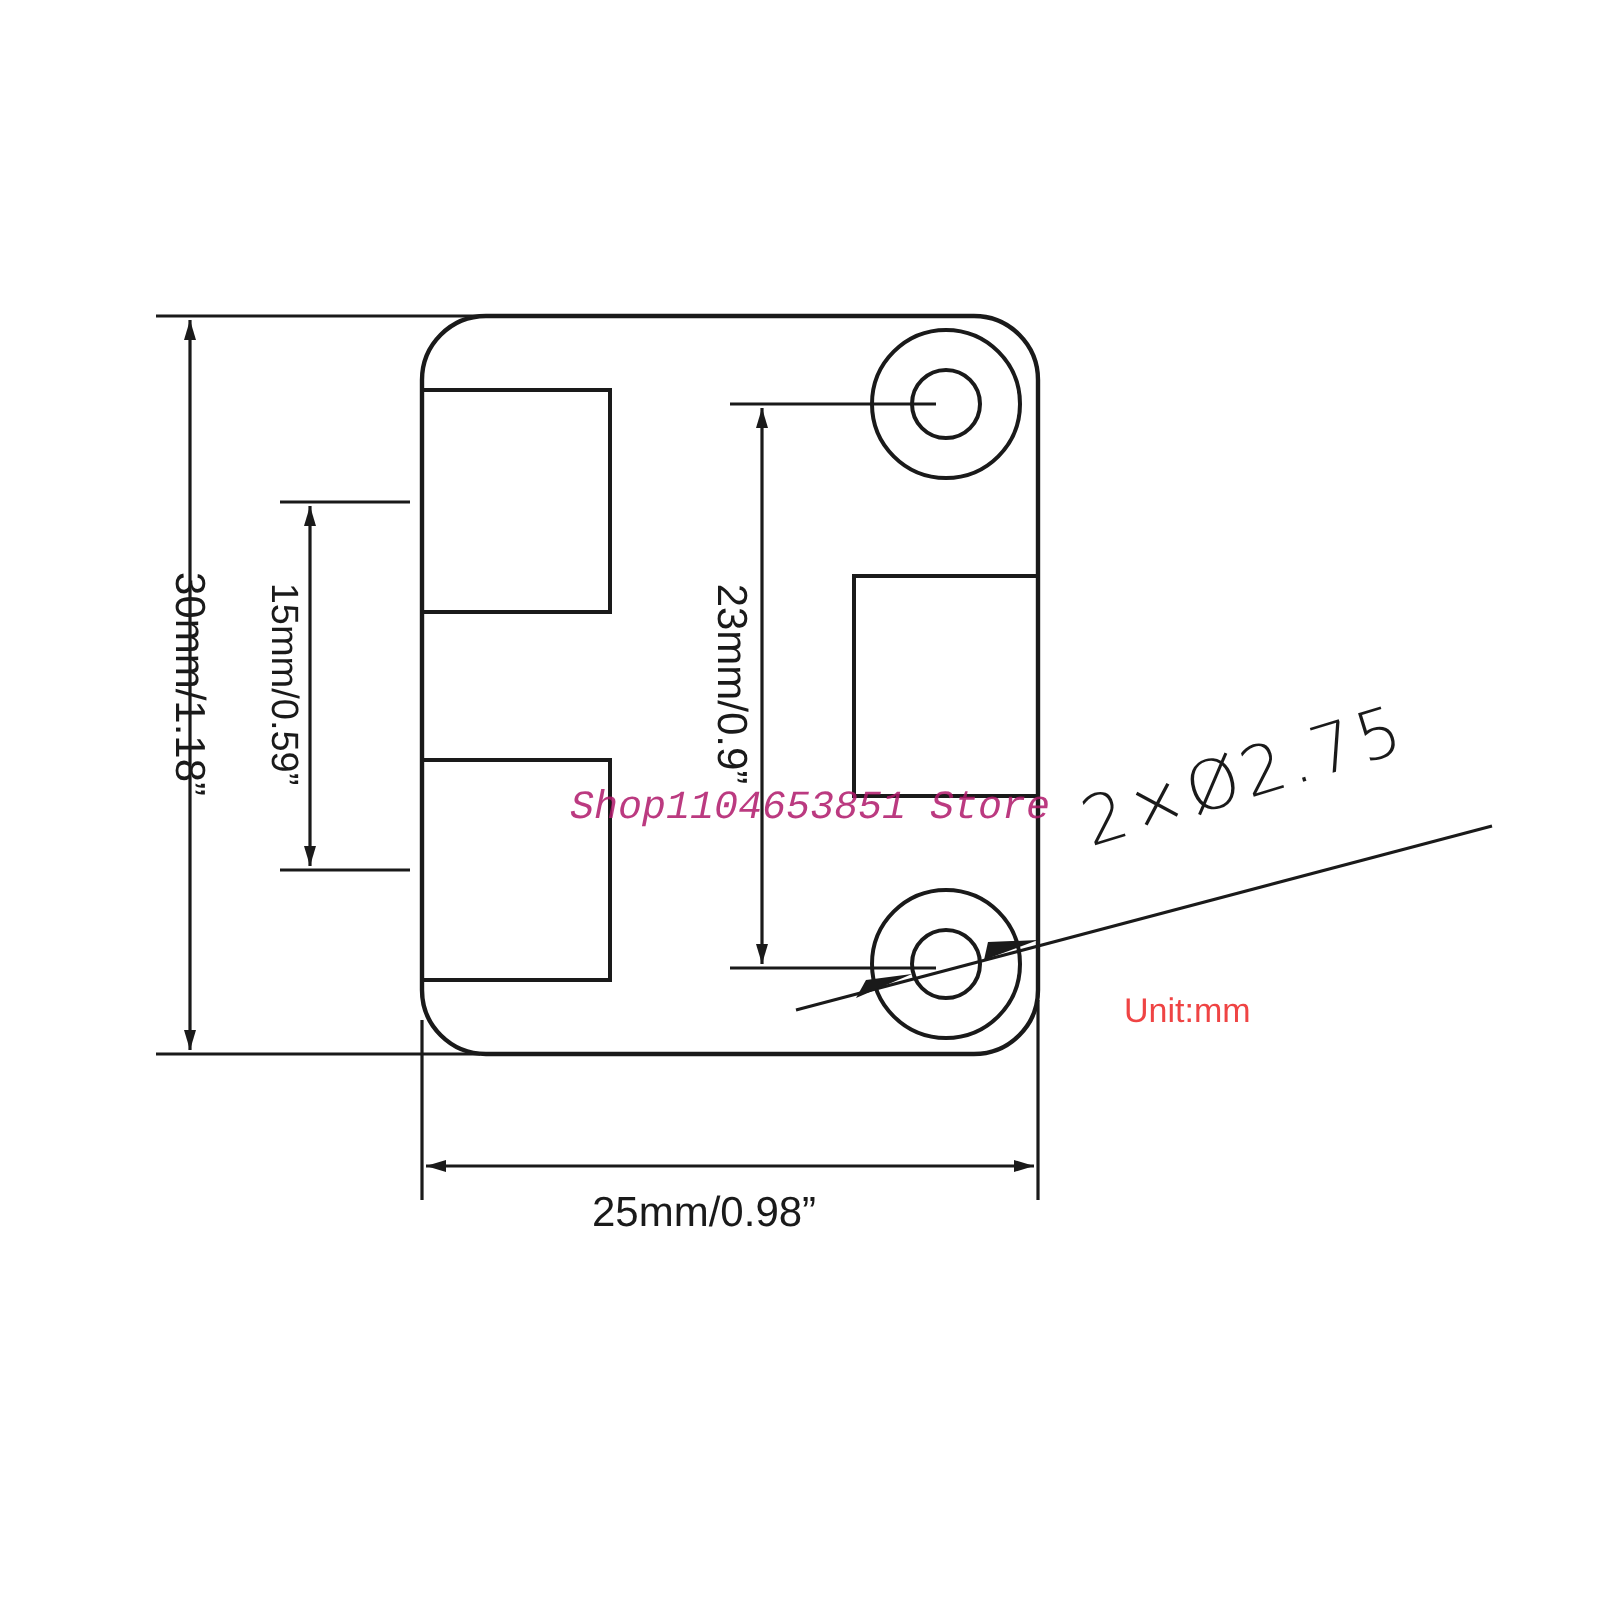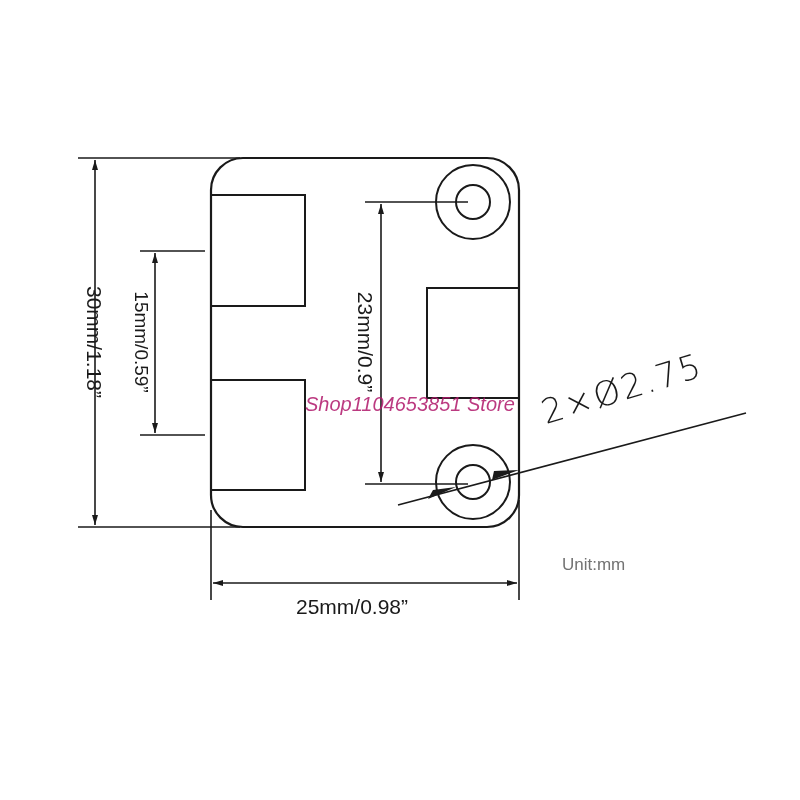--- a/index.html
+++ b/index.html
@@ -5,22 +5,22 @@
   html, body { margin: 0; padding: 0; background: #ffffff; }
   body { width: 800px; height: 800px; position: relative; overflow: hidden; font-family: "Liberation Sans", sans-serif; }
   #drawing { position: absolute; left: 0; top: 0; width: 800px; height: 800px; }
   .label { position: absolute; color: #1a1a1a; white-space: nowrap; font-family: "Liberation Sans", sans-serif; }
   .vlabel { transform-origin: center center; transform: rotate(90deg); }
   #dim-30 { left: 30px; top: 330px; width: 130px; height: 24px; font-size: 21px; text-align: center; margin-left: -1px; }
   #dim-15 { left: 75px; top: 330px; width: 130px; height: 24px; font-size: 19px; text-align: center; }
   #dim-23 { left: 300px; top: 330px; width: 160px; height: 24px; font-size: 21px; text-align: center; margin-left: -15px; }
   #dim-25 { left: 296px; top: 595px; font-size: 21px; }
   #hole-callout { left: 548px; top: 392px; font-size: 34px; font-family: "DejaVu Sans", sans-serif; font-weight: 200; letter-spacing: 2px; transform: rotate(-17deg); transform-origin: left bottom; color: #1a1a1a; }
-  #unit-label { left: 562px; top: 555px; font-size: 17px; color: #737373; }
-  #watermark { left: 285px; top: 393px; font-family: Liberation Sans, sans-serif; font-style: italic; font-size: 20px; color: #b0186b; opacity: 0.85; margin-left: 20px; }
+  #unit-label { left: 562px; top: 496px; font-size: 17px; color: #ef4444; }
+  #watermark { left: 285px; top: 393px; font-family: Liberation Mono, monospace; font-style: italic; font-size: 20px; color: #b0186b; opacity: 0.85; }
 </style>
 </head>
 <body>
 
 <svg id="drawing" viewBox="0 0 800 800" xmlns="http://www.w3.org/2000/svg">
   <defs>
     <marker id="arr" viewBox="0 0 10 10" refX="10" refY="5" markerWidth="10" markerHeight="14" orient="auto-start-reverse" markerUnits="userSpaceOnUse">
       <path d="M0,2 L10,5 L0,8 z" fill="#1a1a1a"></path>
     </marker>
   </defs>

